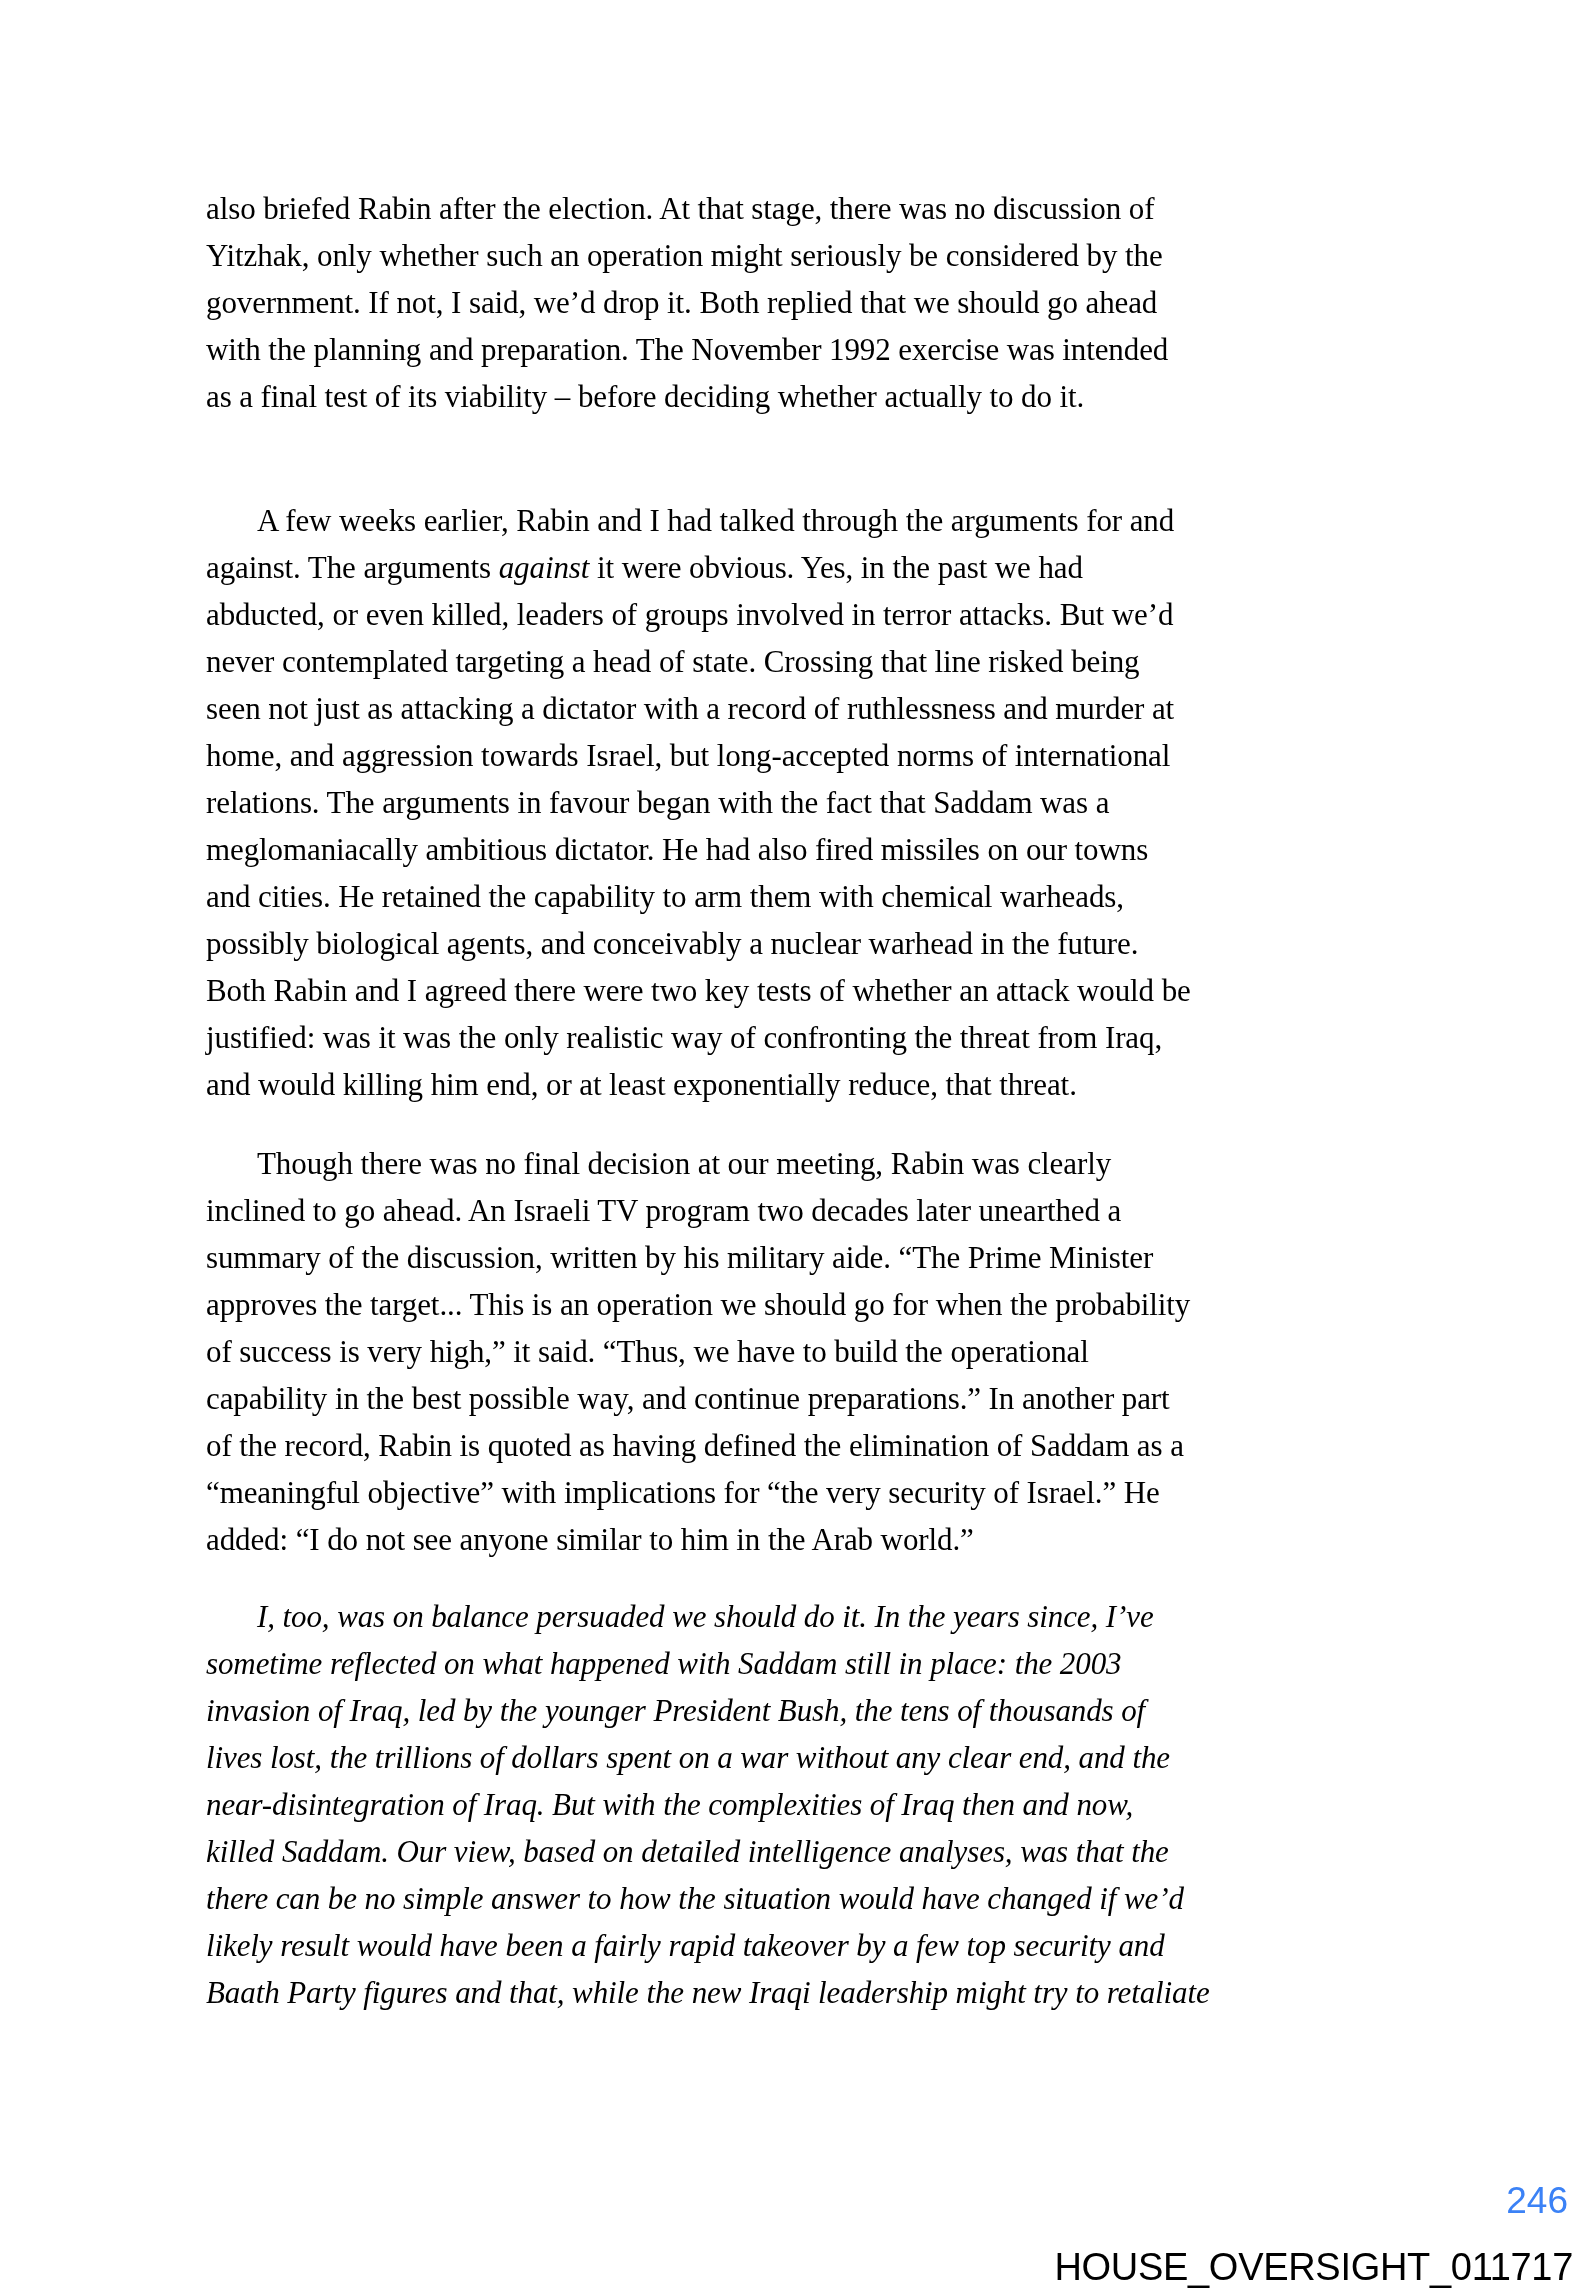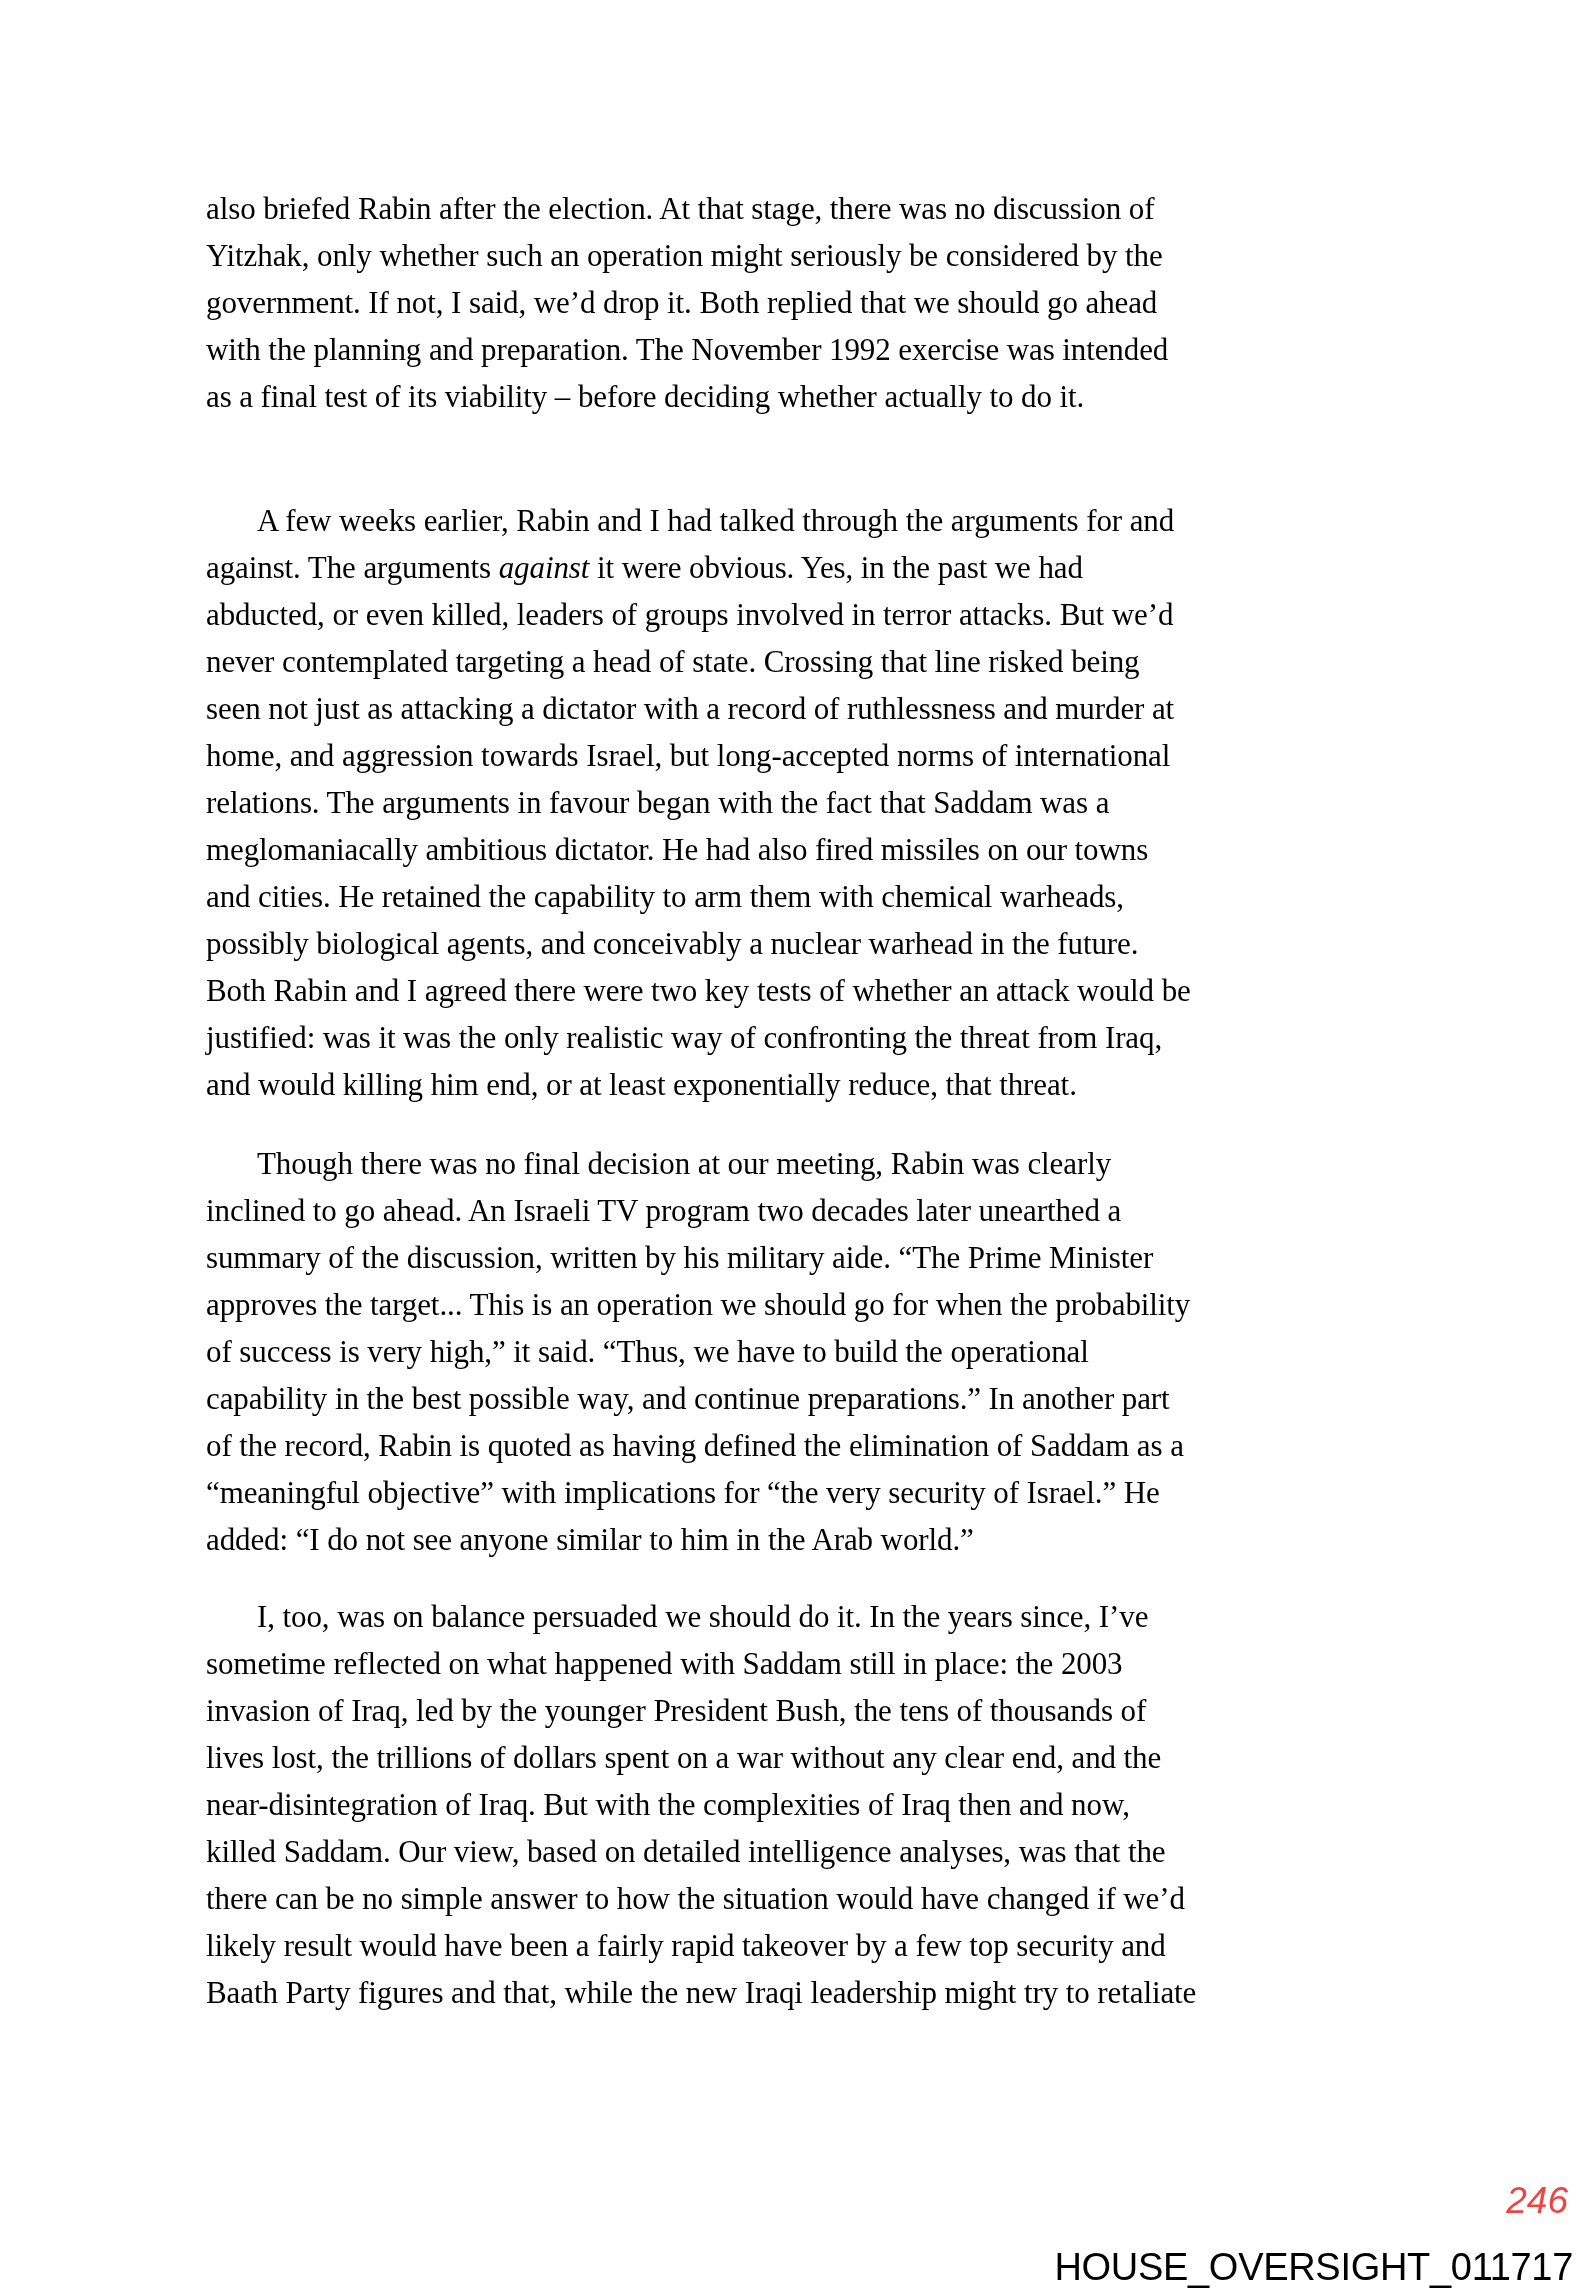--- a/index.html
+++ b/index.html
@@ -26,38 +26,37 @@
     position: absolute;
     left: 15px;
     font-size: 31px;
     line-height: 47px;
     letter-spacing: -0.1px;
     color: #000000;
   }
   .paragraph:nth-child(1) { top: 185px; }
   .paragraph:nth-child(2) { top: 497px; }
   .paragraph:nth-child(3) { top: 1140px; }
-  .paragraph:nth-child(4) { top: 1593px; }
+  .paragraph:nth-child(4) { top: 1593px; font-style: italic; }
   .line {
     white-space: pre;
     height: 47px;
   }
   .paragraph.indented .line:first-child {
     padding-left: 51px;
   }
   .italic { font-style: italic; }
   .page-number {
     position: absolute;
     top: 2181px;
     right: 23px;
     font-family: "Liberation Sans", sans-serif;
     font-size: 37px;
     line-height: 39px;
-    color: #ef4444;
-    font-style: italic;
+    color: #3b82f6;
   }
   .bates-stamp {
     position: absolute;
     top: 2249px;
     right: 18px;
     font-family: "Liberation Sans", sans-serif;
     font-size: 38px;
     line-height: 36px;
     letter-spacing: -0.3px;
     color: #000000;

